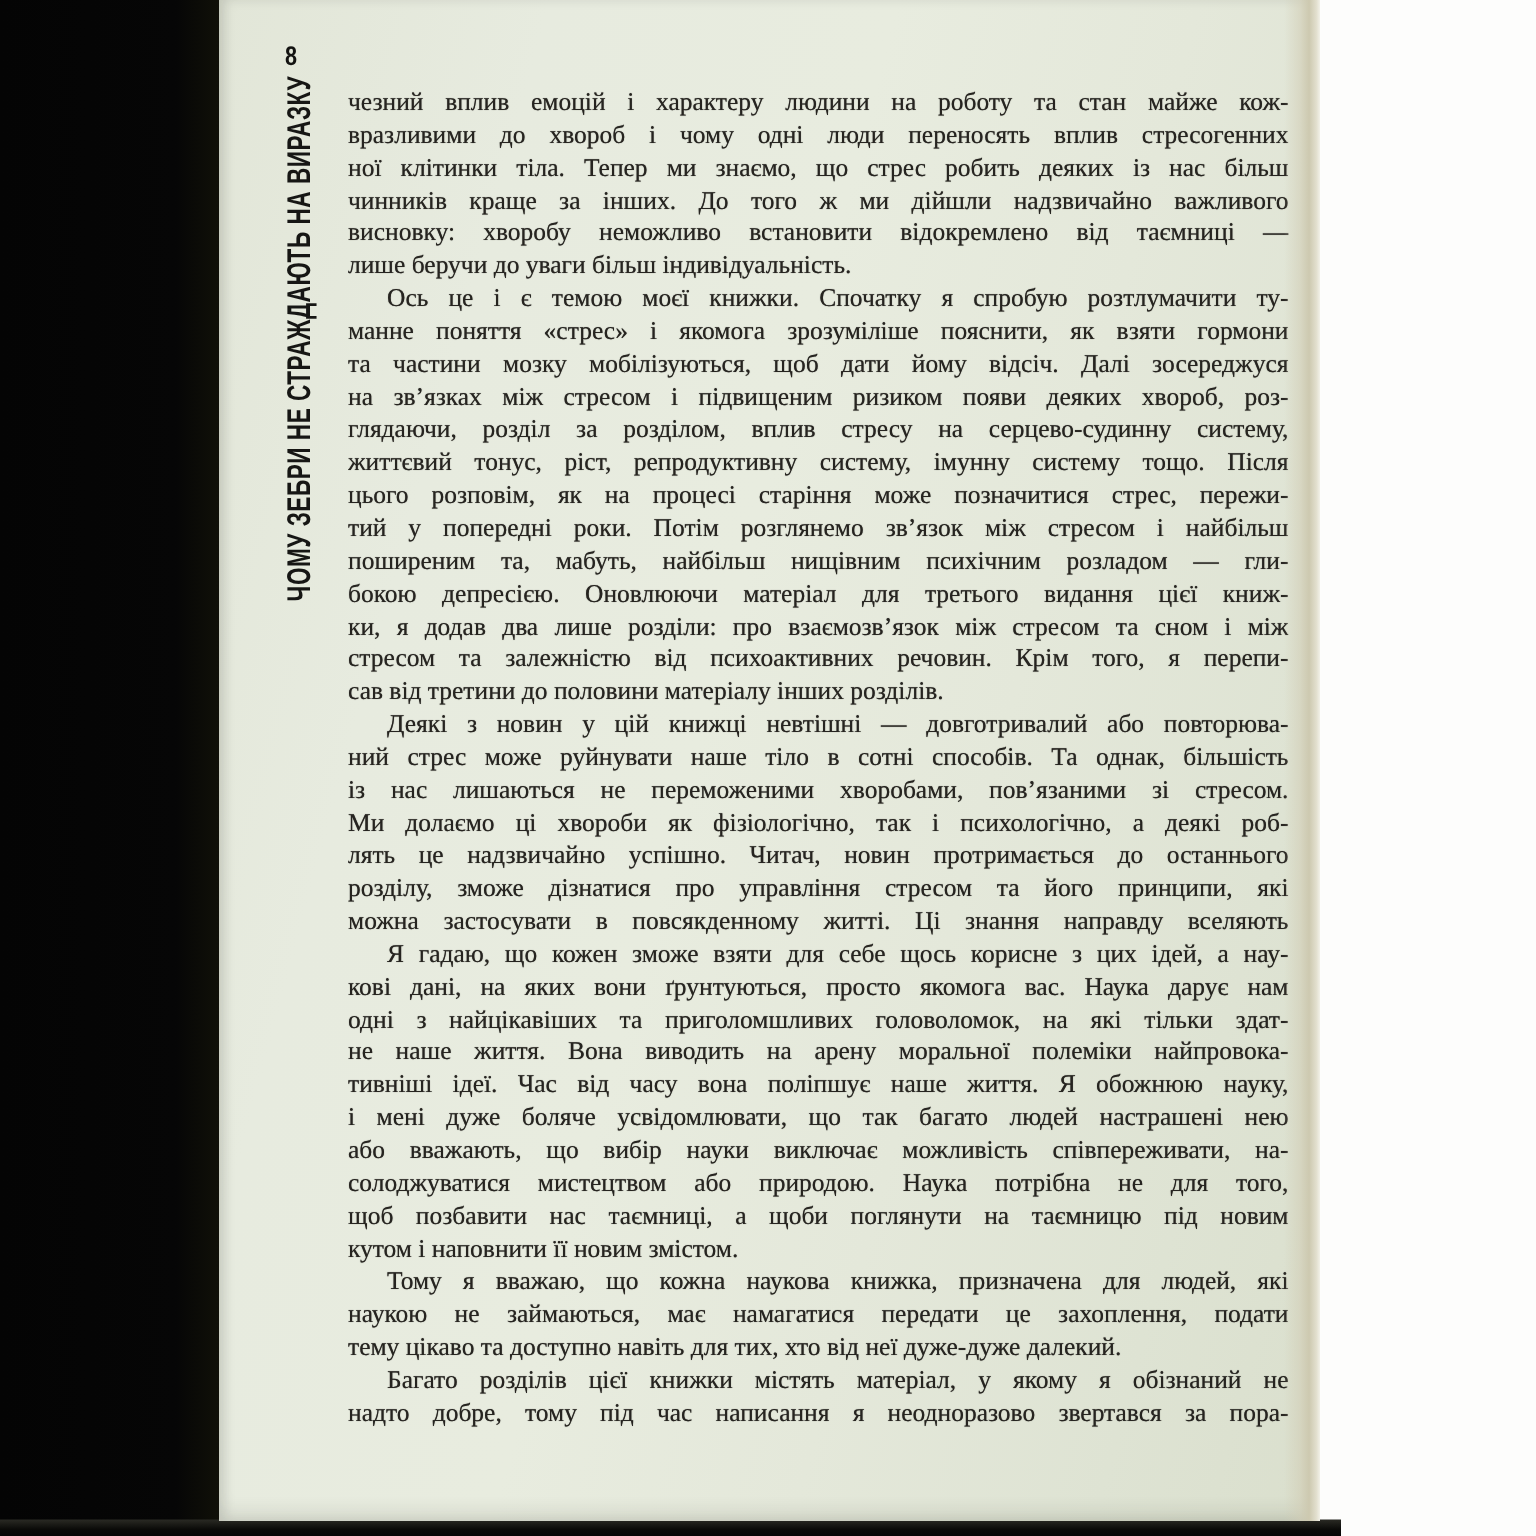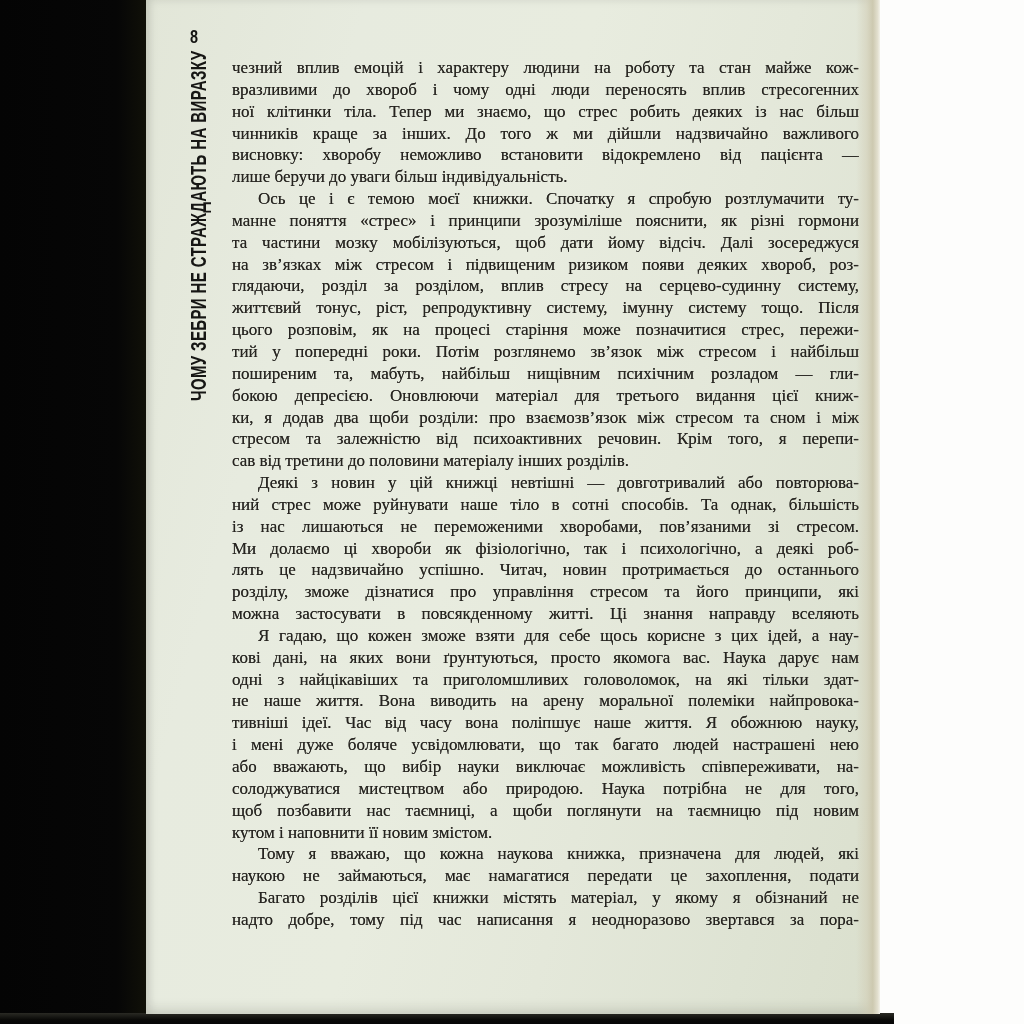--- a/index.html
+++ b/index.html
@@ -76,33 +76,33 @@
   <div class="page">
     <div class="pagenum">8</div>
 
     <div class="running-title">ЧОМУ ЗЕБРИ НЕ СТРАЖДАЮТЬ НА ВИРАЗКУ</div>
 
     <div class="text-block">
         <div class="line just">чезний вплив емоцій і характеру людини на роботу та стан майже кож-</div>
         <div class="line just">вразливими до хвороб і чому одні люди переносять вплив стресогенних</div>
         <div class="line just">ної клітинки тіла. Тепер ми знаємо, що стрес робить деяких із нас більш</div>
         <div class="line just">чинників краще за інших. До того ж ми дійшли надзвичайно важливого</div>
-        <div class="line just">висновку: хворобу неможливо встановити відокремлено від пацієнта —</div>
+        <div class="line just">висновку: хворобу неможливо встановити відокремлено від таємниці —</div>
         <div class="line">лише беручи до уваги більш індивідуальність.</div>
         <div class="line just indent">Ось це і є темою моєї книжки. Спочатку я спробую розтлумачити ту-</div>
-        <div class="line just">манне поняття «стрес» і принципи зрозуміліше пояснити, як різні гормони</div>
+        <div class="line just">манне поняття «стрес» і якомога зрозуміліше пояснити, як взяти гормони</div>
         <div class="line just">та частини мозку мобілізуються, щоб дати йому відсіч. Далі зосереджуся</div>
         <div class="line just">на зв’язках між стресом і підвищеним ризиком появи деяких хвороб, роз-</div>
         <div class="line just">глядаючи, розділ за розділом, вплив стресу на серцево-судинну систему,</div>
         <div class="line just">життєвий тонус, ріст, репродуктивну систему, імунну систему тощо. Після</div>
         <div class="line just">цього розповім, як на процесі старіння може позначитися стрес, пережи-</div>
         <div class="line just">тий у попередні роки. Потім розглянемо зв’язок між стресом і найбільш</div>
         <div class="line just">поширеним та, мабуть, найбільш нищівним психічним розладом — гли-</div>
         <div class="line just">бокою депресією. Оновлюючи матеріал для третього видання цієї книж-</div>
-        <div class="line just">ки, я додав два щоби розділи: про взаємозв’язок між стресом та сном і між</div>
+        <div class="line just">ки, я додав два лише розділи: про взаємозв’язок між стресом та сном і між</div>
         <div class="line just">стресом та залежністю від психоактивних речовин. Крім того, я перепи-</div>
         <div class="line">сав від третини до половини матеріалу інших розділів.</div>
         <div class="line just indent">Деякі з новин у цій книжці невтішні — довготривалий або повторюва-</div>
         <div class="line just">ний стрес може руйнувати наше тіло в сотні способів. Та однак, більшість</div>
         <div class="line just">із нас лишаються не переможеними хворобами, пов’язаними зі стресом.</div>
         <div class="line just">Ми долаємо ці хвороби як фізіологічно, так і психологічно, а деякі роб-</div>
         <div class="line just">лять це надзвичайно успішно. Читач, новин протримається до останнього</div>
         <div class="line just">розділу, зможе дізнатися про управління стресом та його принципи, які</div>
         <div class="line just">можна застосувати в повсякденному житті. Ці знання направду вселяють</div>
         <div class="line just indent">Я гадаю, що кожен зможе взяти для себе щось корисне з цих ідей, а нау-</div>
@@ -110,19 +110,20 @@
         <div class="line just">одні з найцікавіших та приголомшливих головоломок, на які тільки здат-</div>
         <div class="line just">не наше життя. Вона виводить на арену моральної полеміки найпровока-</div>
         <div class="line just">тивніші ідеї. Час від часу вона поліпшує наше життя. Я обожнюю науку,</div>
         <div class="line just">і мені дуже боляче усвідомлювати, що так багато людей настрашені нею</div>
         <div class="line just">або вважають, що вибір науки виключає можливість співпереживати, на-</div>
         <div class="line just">солоджуватися мистецтвом або природою. Наука потрібна не для того,</div>
         <div class="line just">щоб позбавити нас таємниці, а щоби поглянути на таємницю під новим</div>
         <div class="line">кутом і наповнити її новим змістом.</div>
         <div class="line just indent">Тому я вважаю, що кожна наукова книжка, призначена для людей, які</div>
         <div class="line just">наукою не займаються, має намагатися передати це захоплення, подати</div>
+        <div class="line">тему цікаво та доступно навіть для тих, хто від неї дуже-дуже далекий.</div>
         <div class="line just indent">Багато розділів цієї книжки містять матеріал, у якому я обізнаний не</div>
         <div class="line just">надто добре, тому під час написання я неодноразово звертався за пора-</div>
       </div>
 
     <div class="page-edge"></div>
   </div>
 </div>
 
 </body></html>

